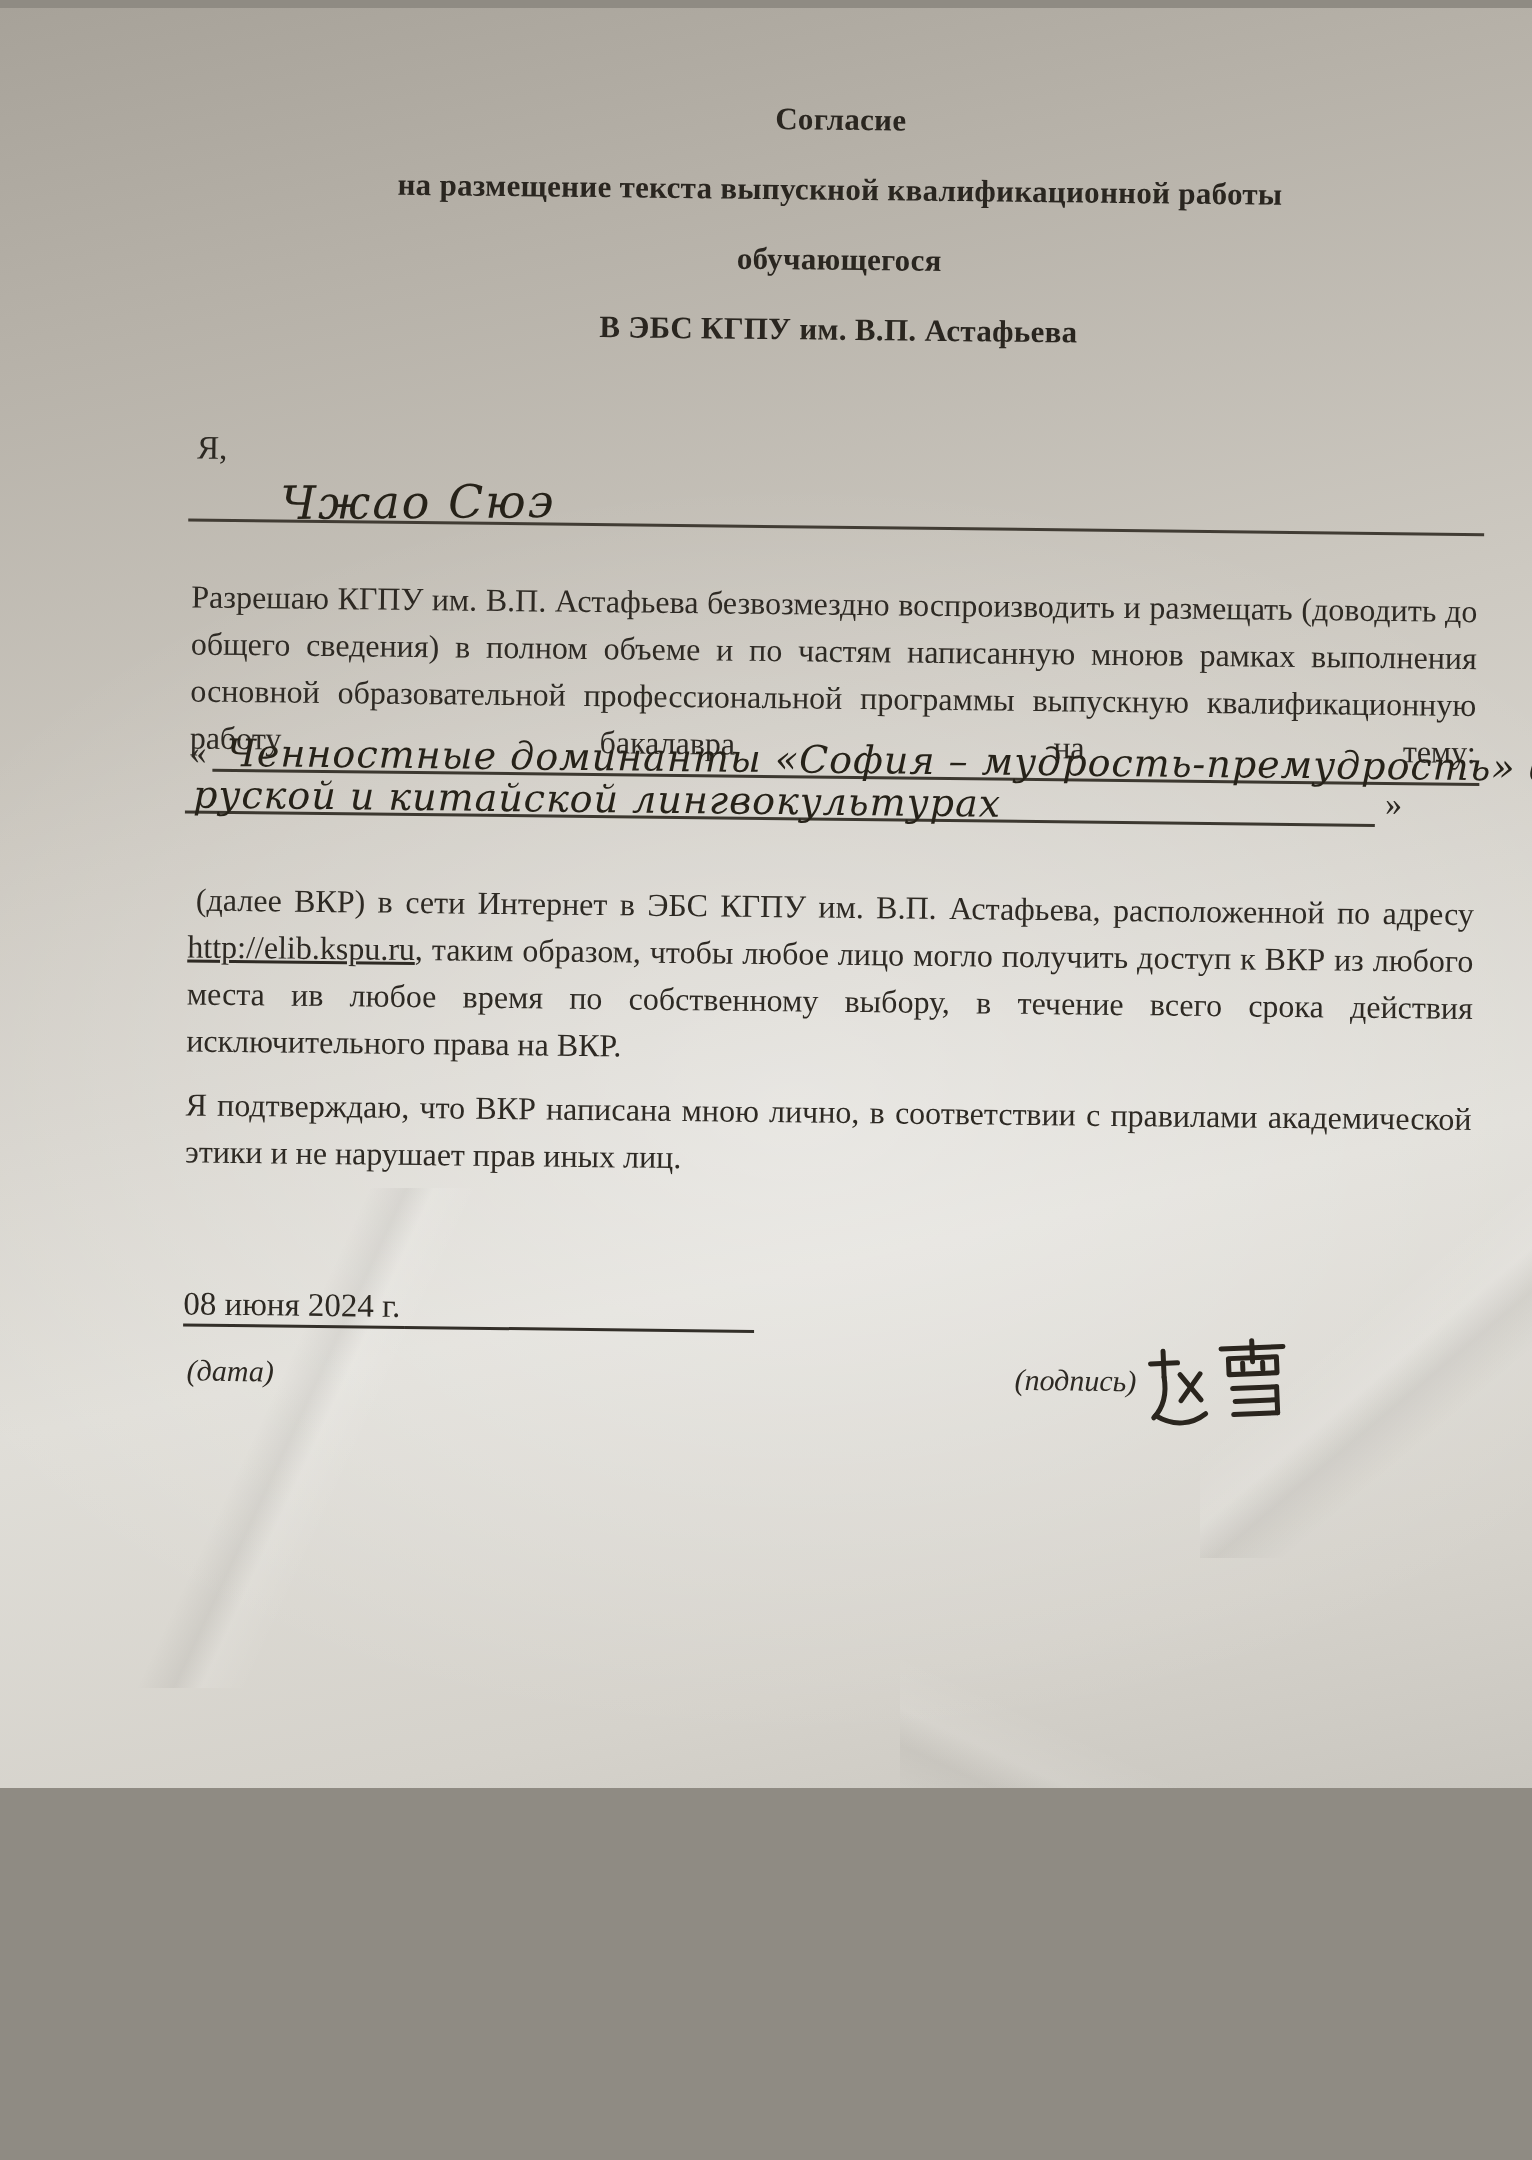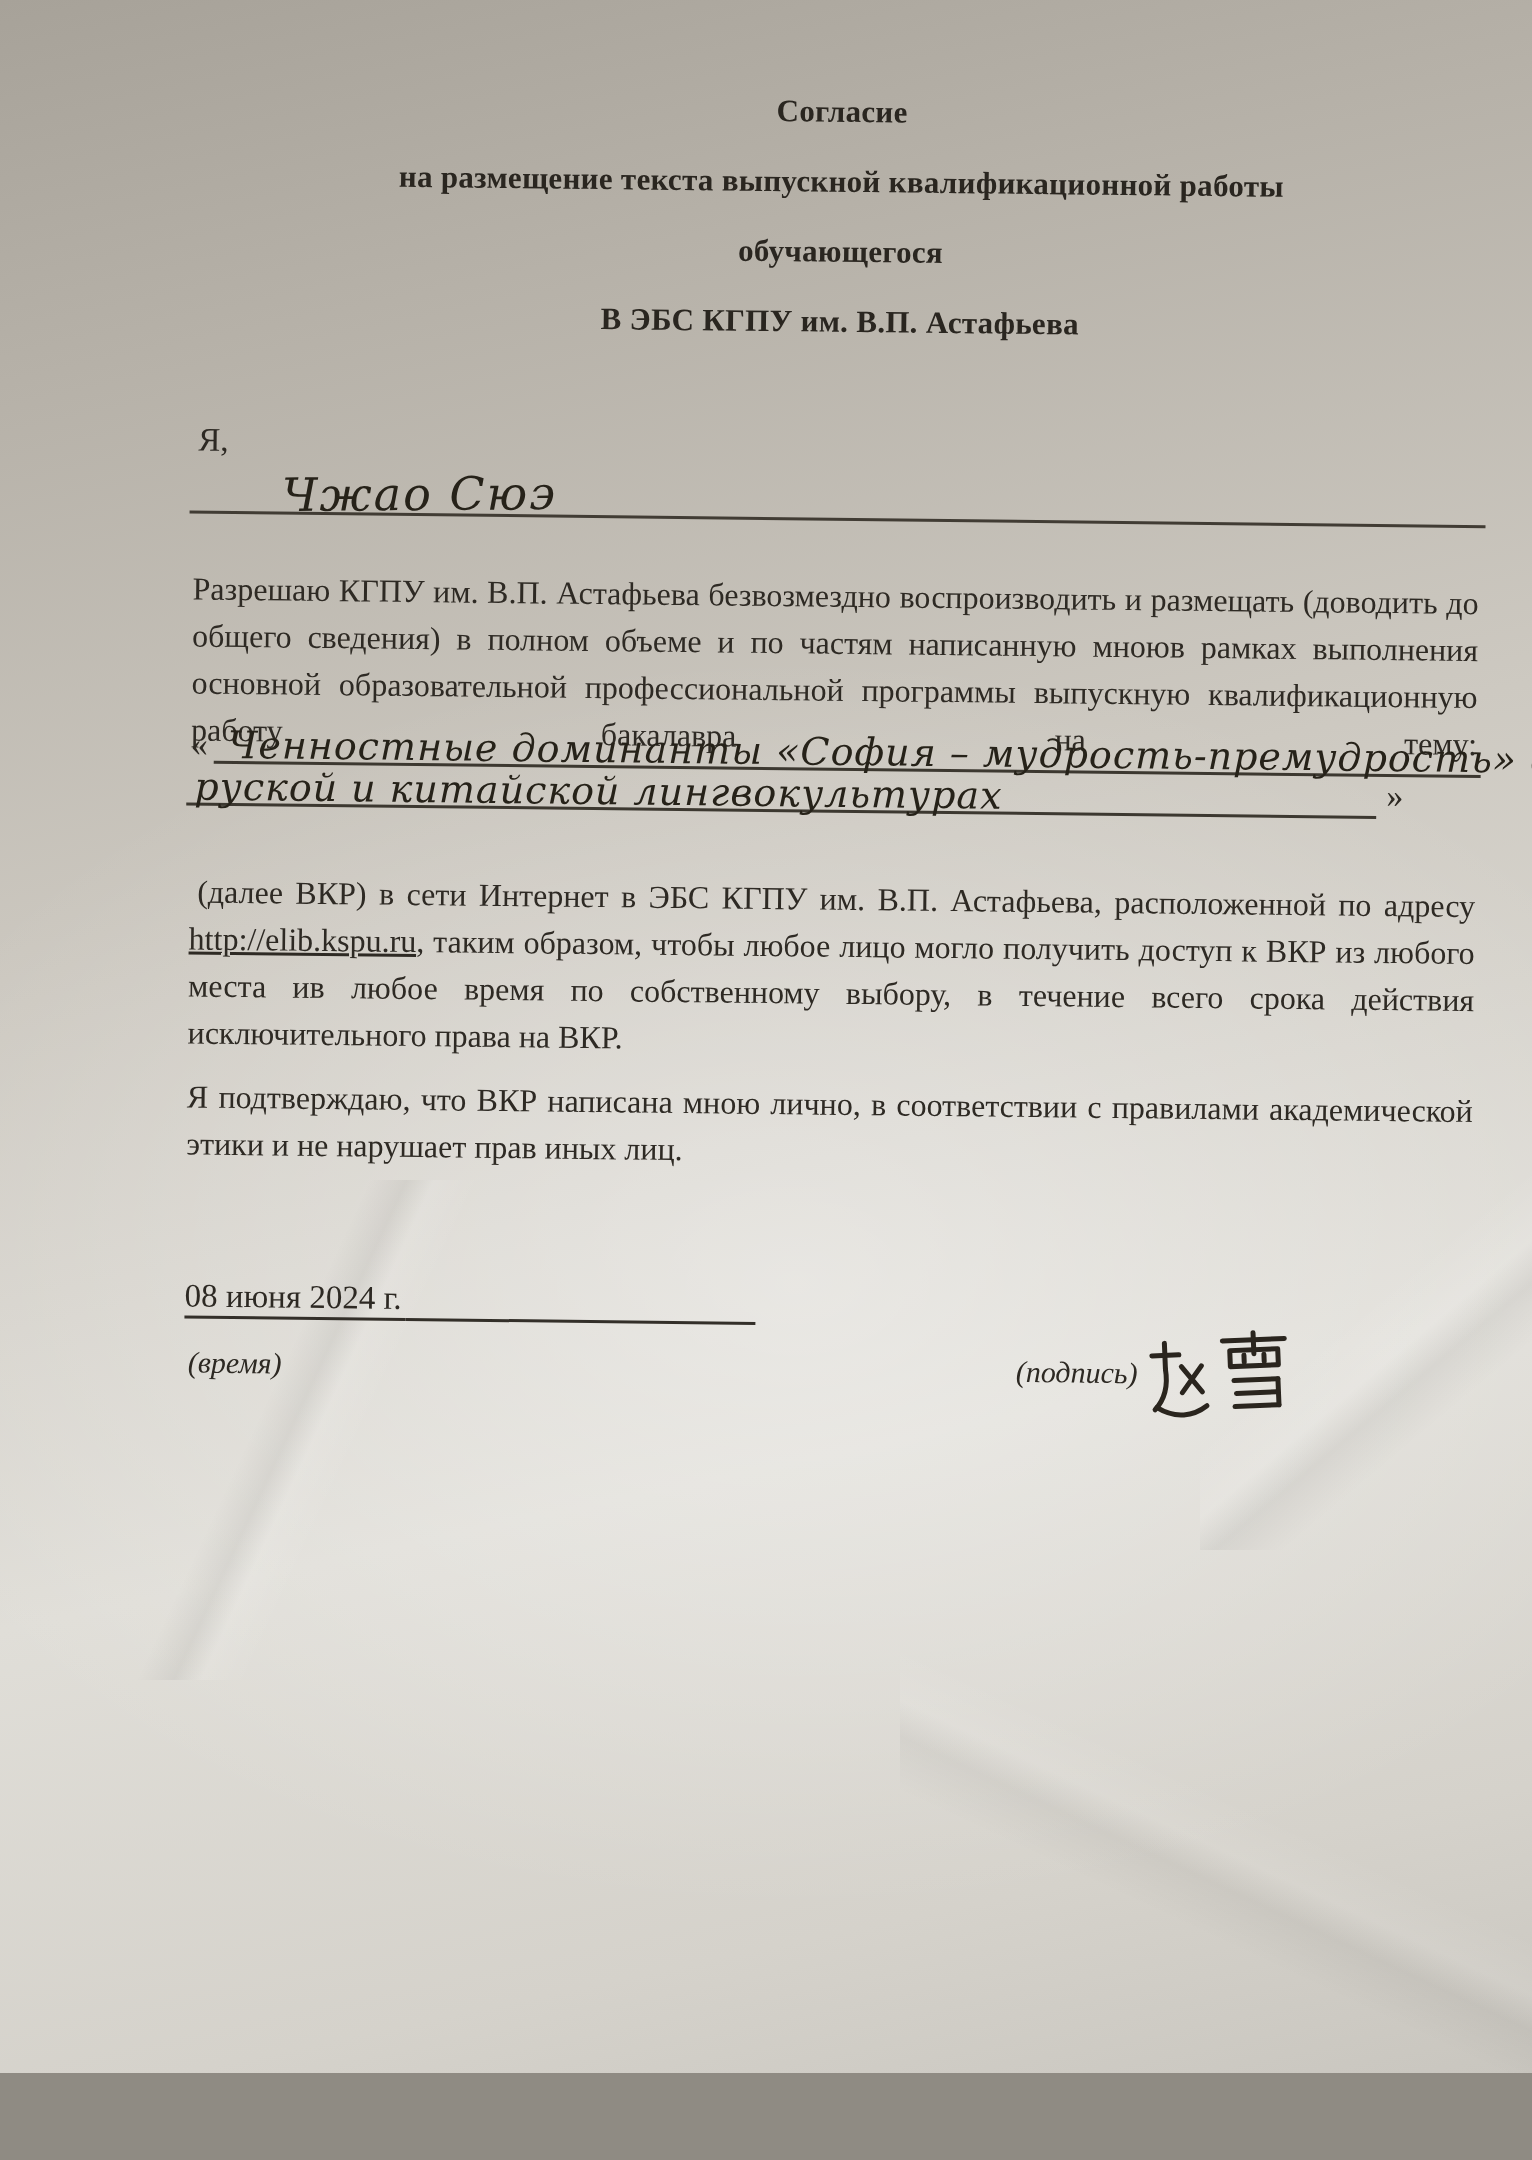--- a/index.html
+++ b/index.html
@@ -1,19 +1,19 @@
 <!DOCTYPE html>
 <html><head>
 <meta charset="utf-8">
 <style>
   html,body{margin:0;padding:0;background:#8f8b83;}
   .page{
     position:relative;
-    width:1532px;height:2073px;
-    margin:0 auto;
+    width:1532px;height:1780px;
+    margin:8px auto;
     overflow:hidden;
     background:
       radial-gradient(ellipse 1400px 900px at 52% 62%, rgba(255,255,255,0.38), rgba(255,255,255,0) 70%),
       linear-gradient(168deg, #a7a299 0%, #b6b1a8 16%, #cdc9c1 42%, #e0ded8 68%, #d5d2cb 88%, #c9c6bf 100%);
     font-family:"Liberation Serif","DejaVu Serif",serif;
     color:#2d2923;
   }
   .crease{position:absolute;pointer-events:none;}
   .crease1{left:-60px;top:1180px;width:700px;height:500px;
     background:linear-gradient(115deg, rgba(0,0,0,0) 46%, rgba(0,0,0,0.05) 50%, rgba(255,255,255,0.10) 53%, rgba(0,0,0,0) 58%);}
@@ -109,21 +109,21 @@
 
     <p class="para para-vkr"><span>(далее ВКР) в сети Интернет в ЭБС КГПУ им. В.П. Астафьева, расположенной по адресу </span><span class="url">http://elib.kspu.ru</span><span>, таким образом, чтобы любое лицо могло получить доступ к ВКР из любого места ив любое время по собственному выбору, в течение всего срока действия исключительного права на ВКР.</span></p>
 
     <p class="para para-confirm">Я подтверждаю, что ВКР написана мною лично, в соответствии с правилами академической этики и не нарушает прав иных лиц.</p>
 
     <div class="date-row">
       <span class="date-text">08 июня 2024 г.</span>
       <span class="date-fill"></span>
     </div>
 
-    <div class="label-row-left">(время)</div>
+    <div class="label-row-left">(дата)</div>
     <div class="label-row-right">(подпись)</div>
 
     <div class="signature" role="img" aria-label="赵雪">
       <svg viewBox="0 0 150 100">
 
         <line x1="22" y1="14" x2="22" y2="40"></line>
         <line x1="9" y1="26" x2="36" y2="26"></line>
         <path d="M22 40 C 24 56, 20 70, 10 80"></path>
         <path d="M12 78 C 30 90, 48 88, 62 78"></path>
         <line x1="38" y1="38" x2="58" y2="64"></line>

